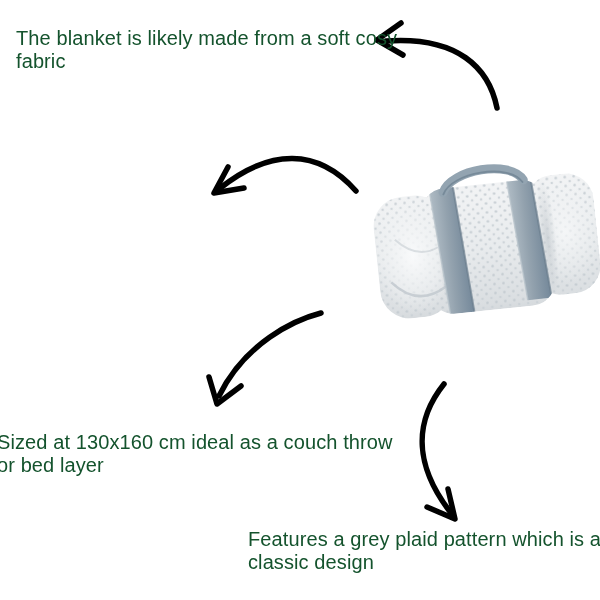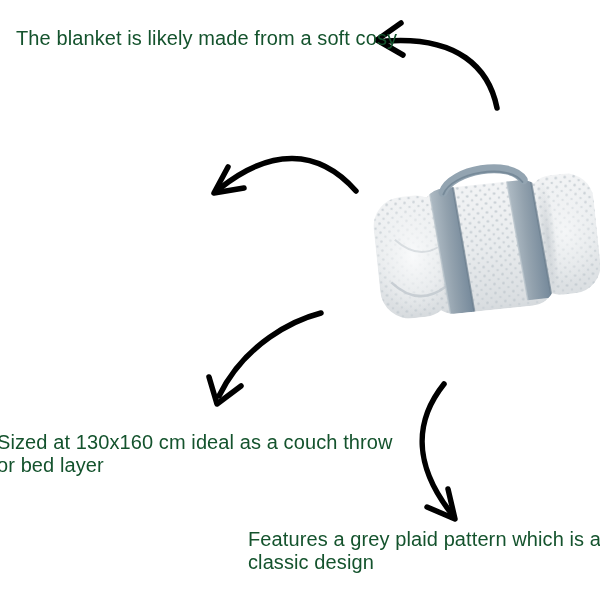--- a/index.html
+++ b/index.html
@@ -102,20 +102,21 @@
 
       <g>
         <path d="M -39,-58 C -29,-80 31,-84 42,-62" stroke="#93a4b1" stroke-width="9" fill="none" stroke-linecap="round"></path>
         <path d="M -39,-56 C -29,-77 29,-81 41,-60" stroke="#6e8191" stroke-width="1.8" fill="none" opacity="0.75" stroke-linecap="round"></path>
       </g>
     </g>
   </svg>
 
   <div class="caption" style="left:16px;top:27px">
     <div class="cap-line">The blanket is likely made from a soft cosy</div>
+    <div class="cap-line">fabric</div>
   </div>
 
 
   <div class="caption" style="left:-3px;top:431px">
     <div class="cap-line">Sized at 130x160 cm ideal as a couch throw</div>
     <div class="cap-line">or bed layer</div>
   </div>
 
   <div class="caption" style="left:248px;top:528px">
     <div class="cap-line">Features a grey plaid pattern which is a</div>

